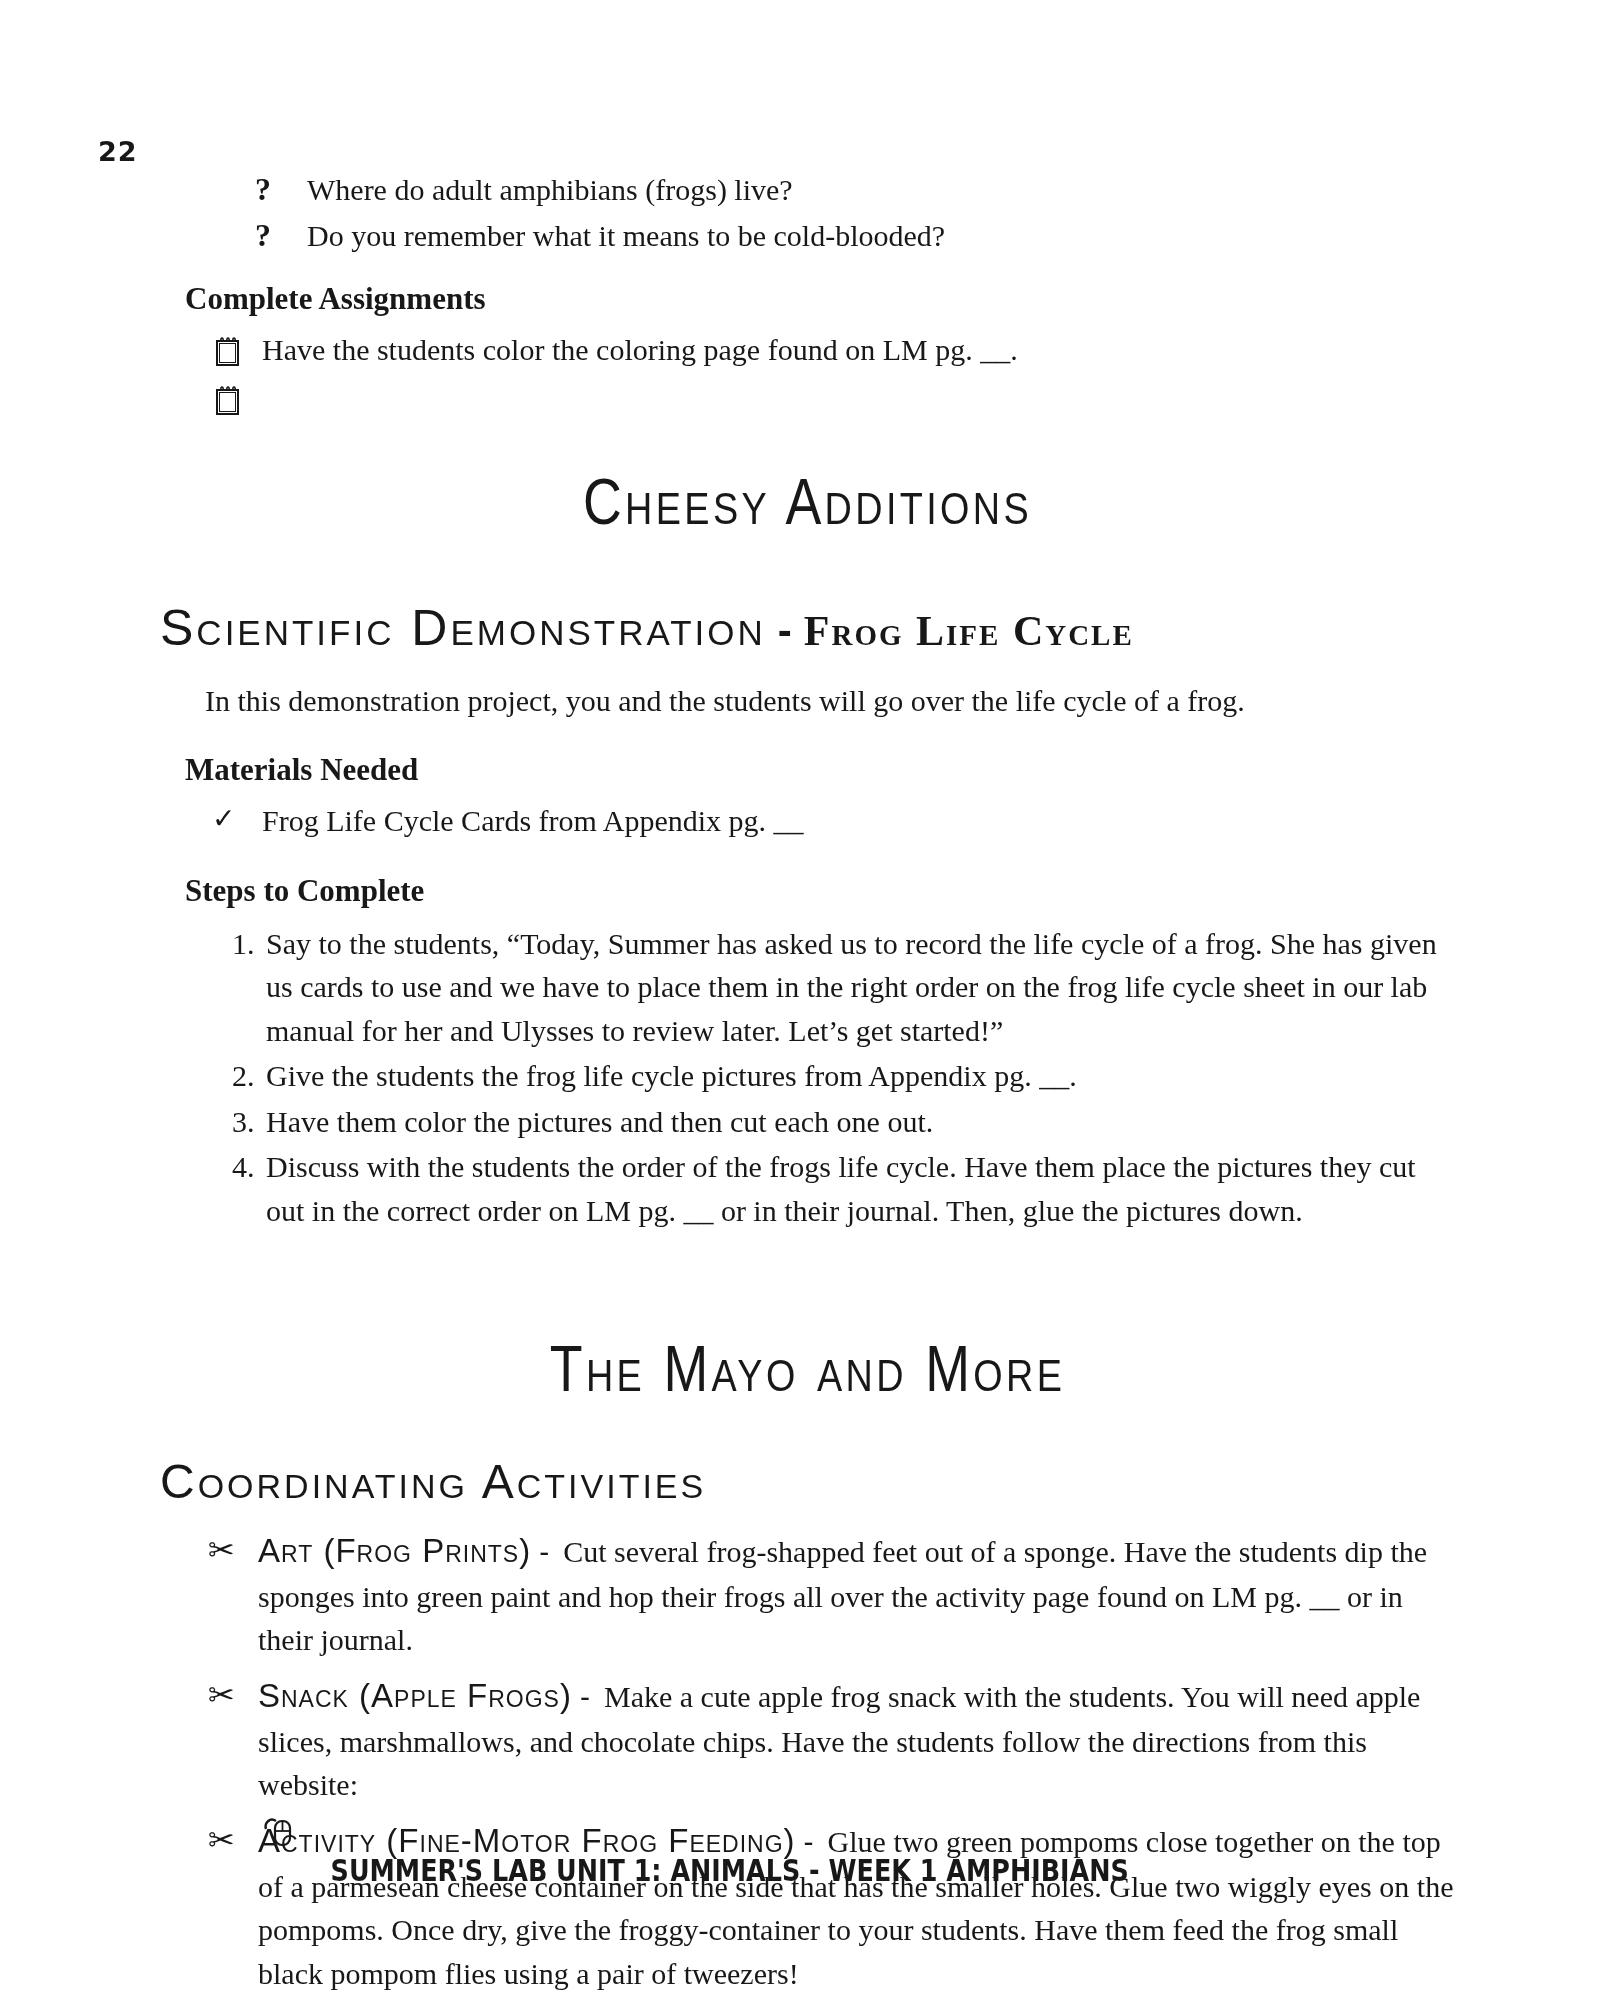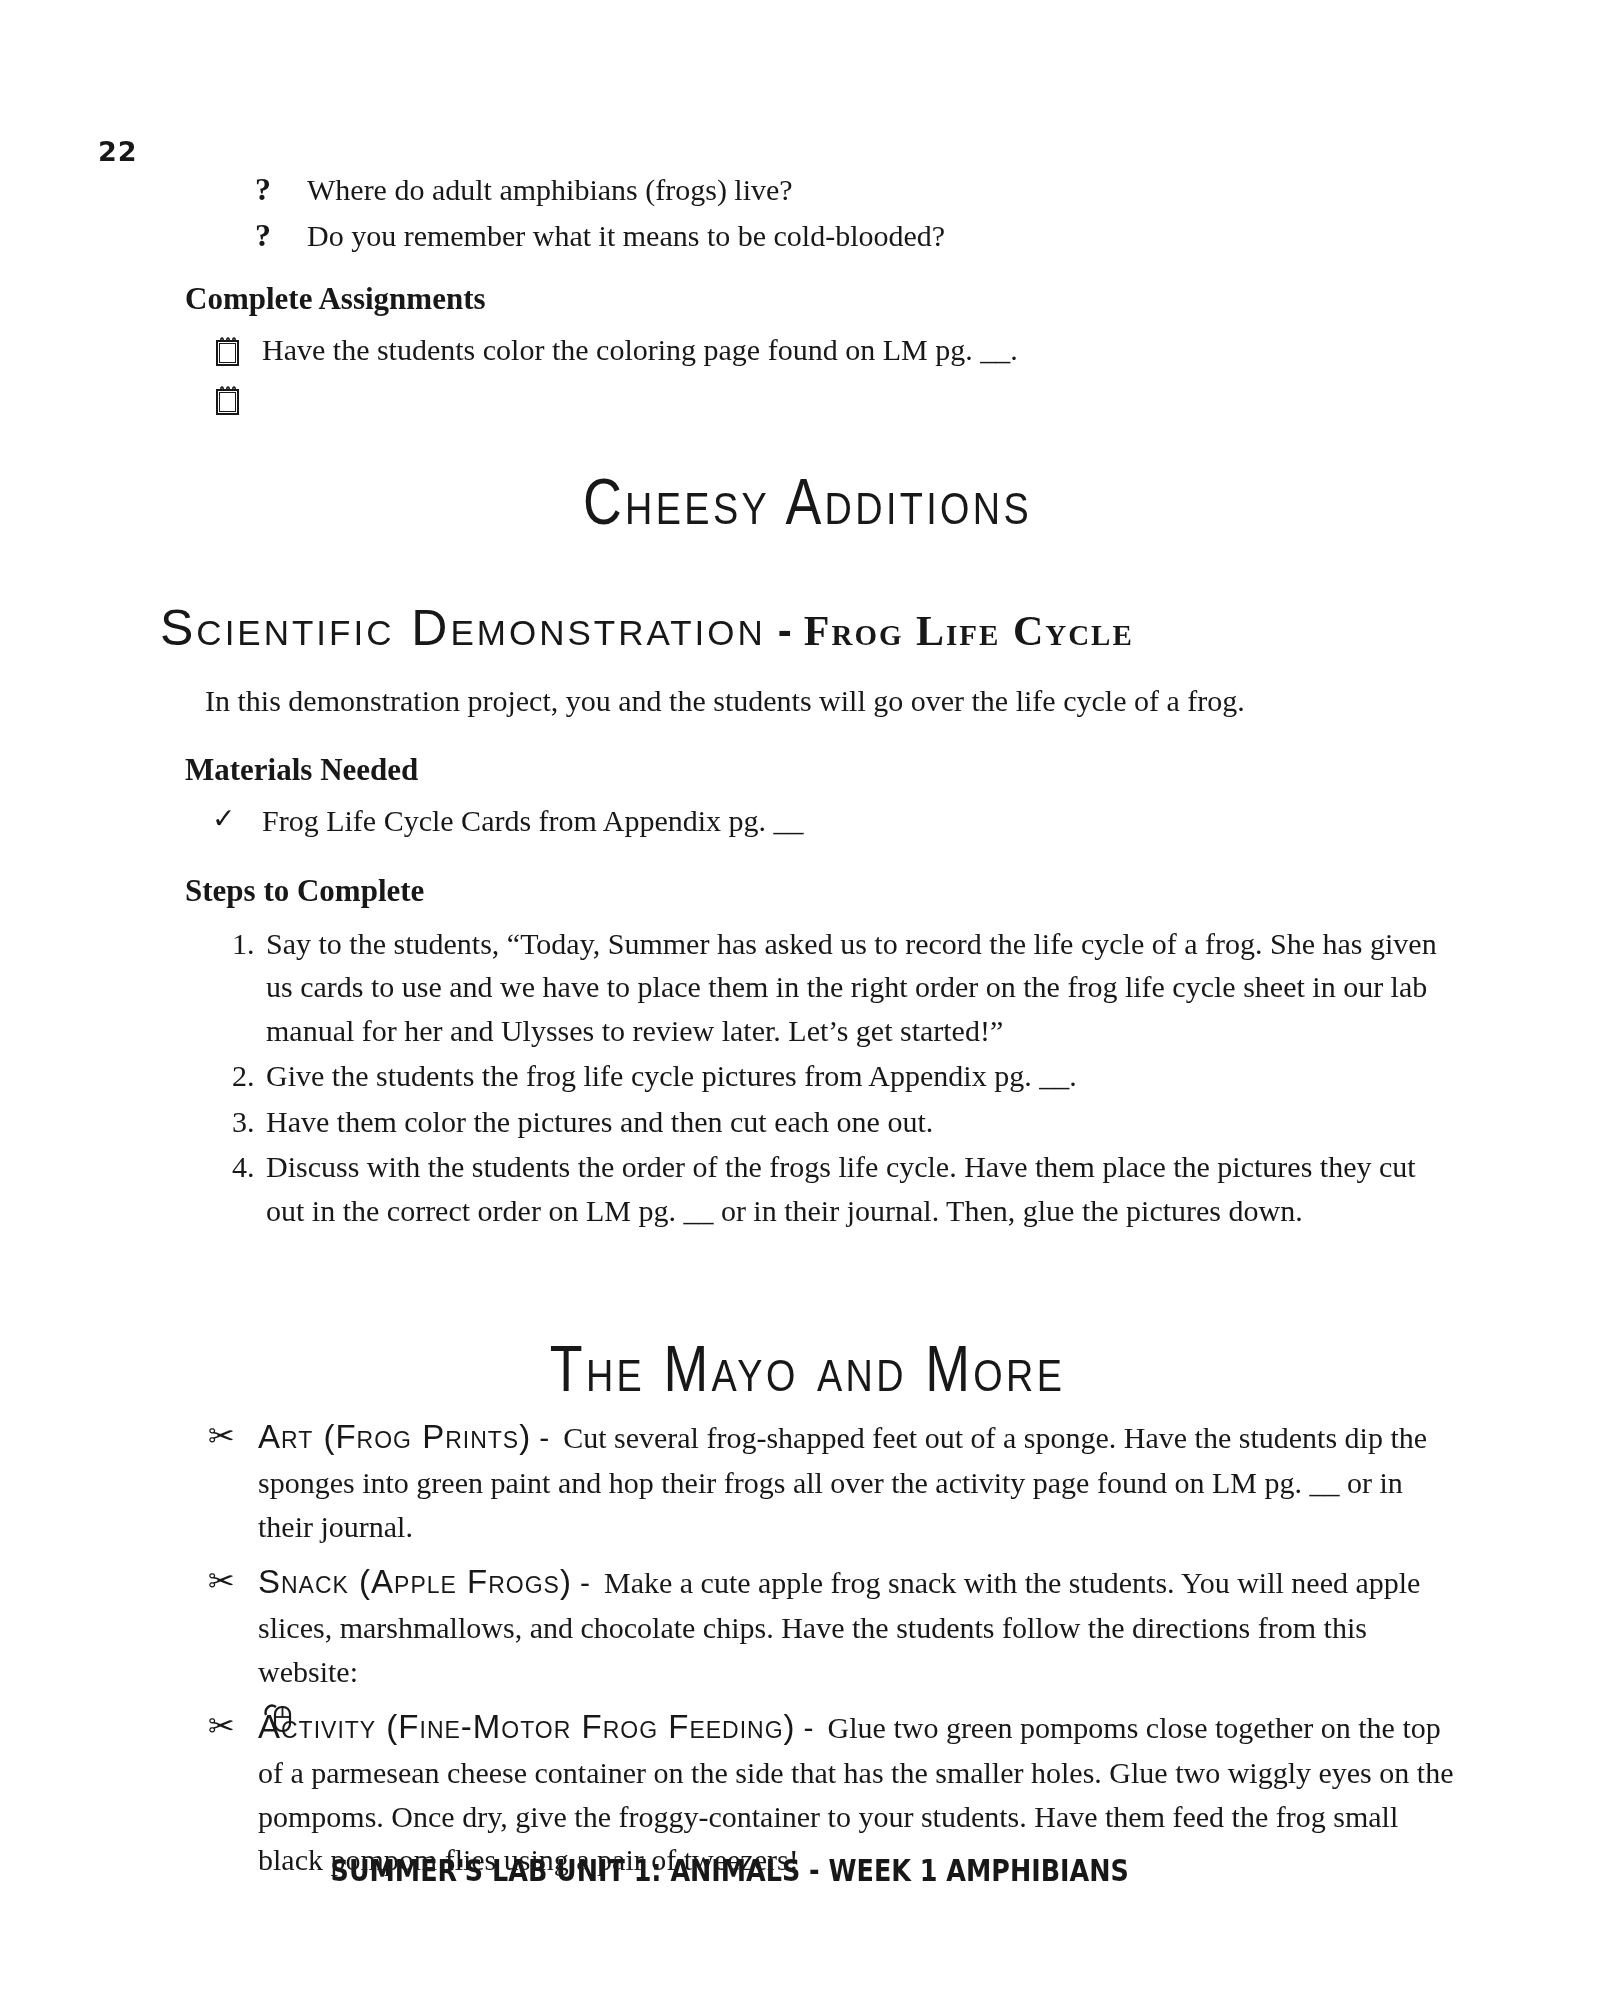--- a/index.html
+++ b/index.html
@@ -152,20 +152,21 @@
     <h3 class="subhead-serif steps-heading">Steps to Complete</h3>
     <ol class="steps">
       <li>Say to the students, “Today, Summer has asked us to record the life cycle of a frog. She has given us cards to use and we have to place them in the right order on the frog life cycle sheet in our lab manual for her and Ulysses to review later. Let’s get started!”</li>
       <li>Give the students the frog life cycle pictures from Appendix pg. __.</li>
       <li>Have them color the pictures and then cut each one out.</li>
       <li>Discuss with the students the order of the frogs life cycle. Have them place the pictures they cut out in the correct order on LM pg. __ or in their journal.  Then, glue the pictures down.</li>
     </ol>
 
     <h1 class="hand section-title title-mayo">The Mayo and More</h1>
 
+    <h2 class="hand coord-heading">Coordinating Activities</h2>
 
     <div class="activity">
       <span class="scissors-glyph">✂</span>
       <span class="hand act-label">Art (Frog Prints)</span><span class="act-dash">-</span><span>Cut several frog-shapped feet out of a sponge. Have the students dip the sponges into green paint and hop their frogs all over the activity page found on LM pg. __ or in their journal.</span>
     </div>
 
     <div class="activity">
       <span class="scissors-glyph">✂</span>
       <span class="hand act-label">Snack (Apple Frogs)</span><span class="act-dash">-</span><span>Make a cute apple frog snack with the students. You will need apple slices, marshmallows, and chocolate chips. Have the students follow the directions from this website:</span>
       <div class="link-row">

